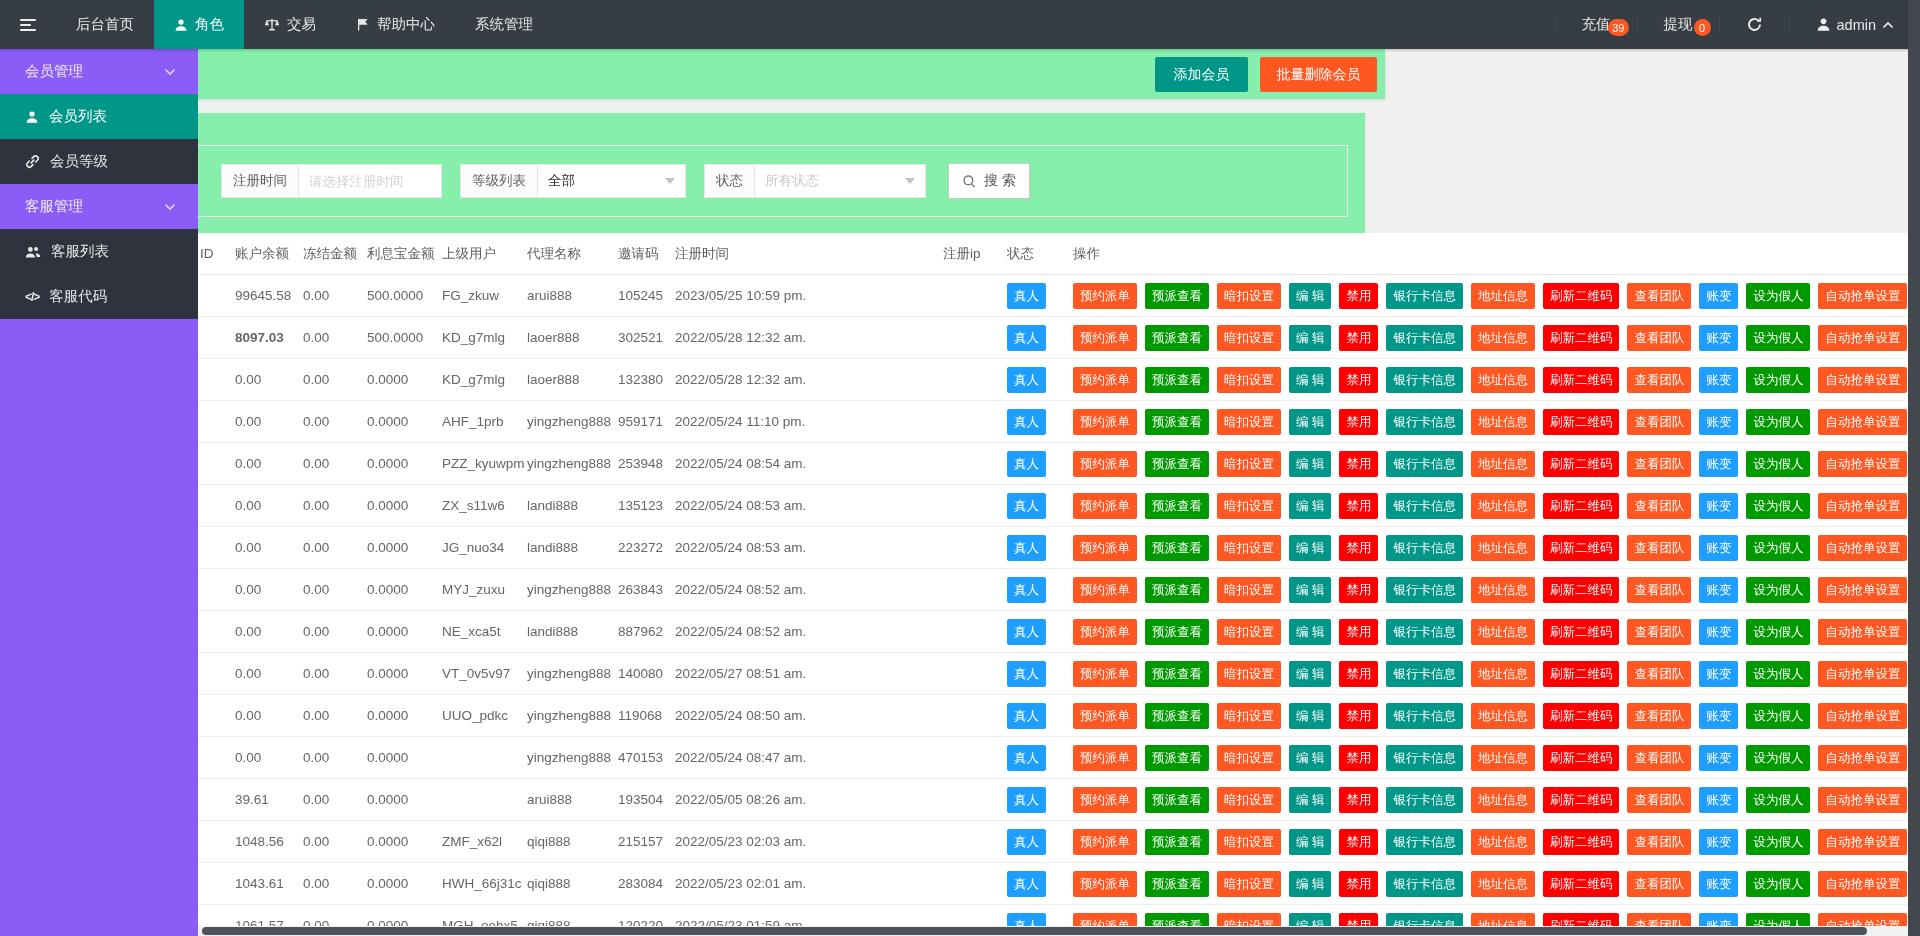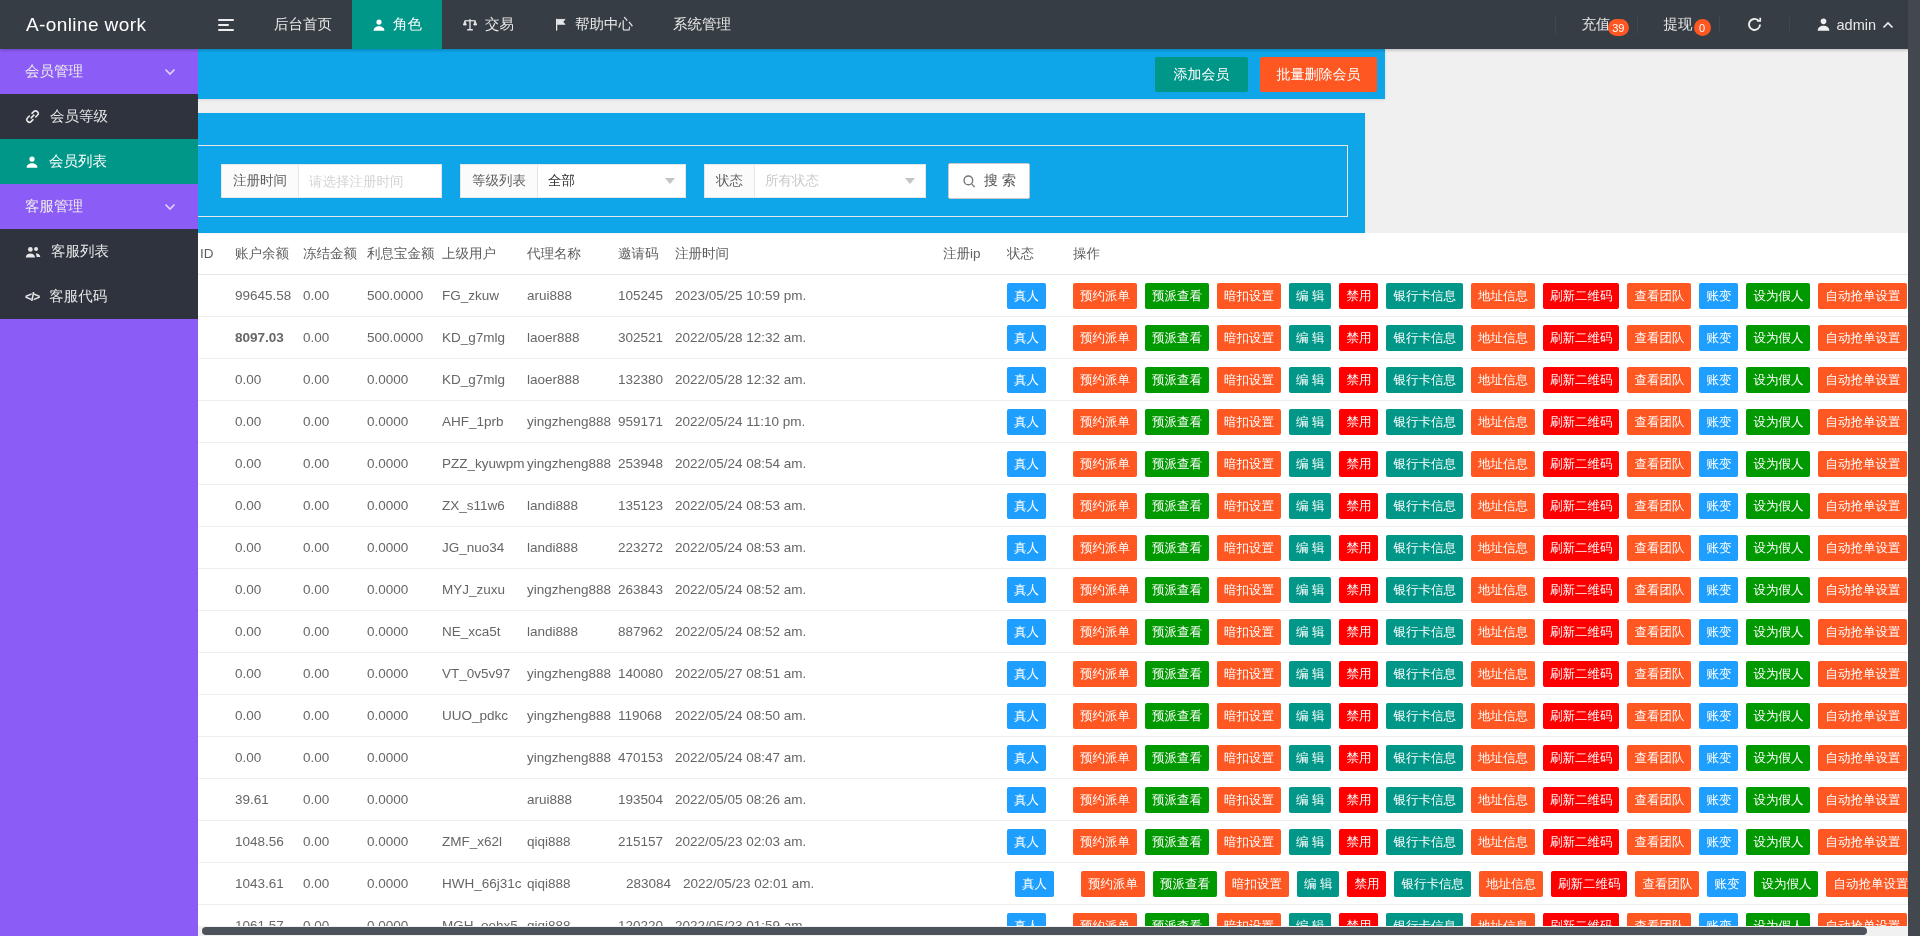--- a/index.html
+++ b/index.html
@@ -20,21 +20,21 @@
   .hamburger span{display:block;height:2px;background:#eee;margin:3px 0;border-radius:1px}
 
   
   .sidebar{position:absolute;top:49px;left:0;width:198px;height:887px;background:#8b5cf6;z-index:5}
   .side-group-title{height:45px;display:flex;align-items:center;justify-content:space-between;padding:0 22px 0 25px;color:#eee;font-size:14.5px;cursor:pointer}
   .side-item{height:45px;display:flex;align-items:center;gap:10px;padding-left:25px;color:#e8e8e8;font-size:14.5px;background:#2F333E;cursor:pointer}
   .side-item.active{background:#009688;color:#fff}
   .code-glyph{font-size:12px;font-weight:bold;letter-spacing:-1px}
 
   
-  .panel{position:absolute;background:#0ea5e9}
+  .panel{position:absolute;background:#86efac}
   .actions-bar{top:49px;left:0;width:1385px;height:50px;box-shadow:0 1px 3px rgba(0,0,0,.1);z-index:2}
   .btn{position:absolute;border:none;border-radius:2px;color:#fff;font-size:14px;cursor:pointer;font-family:inherit}
   .btn-add{left:1155px;top:8px;width:93px;height:35px;background:#009688}
   .btn-batch{left:1260px;top:8px;width:117px;height:35px;background:#ff5722}
 
   .filter-card{top:113px;left:0;width:1365px;height:120px;box-shadow:0 1px 3px rgba(0,0,0,.06);z-index:2}
   .filter-box{position:absolute;left:150px;top:32px;width:1198px;height:72px;border:1px solid #e8e8e8;display:flex;align-items:center;padding-left:70px;gap:18px}
   .fgroup{display:flex;height:34px;align-items:stretch}
   .flabel{display:flex;align-items:center;padding:0 11px;border:1px solid #e6e6e6;background:#fbfbfb;color:#5f5f5f;font-size:13.5px;white-space:nowrap}
   .finput{width:143px;border:1px solid #e6e6e6;border-left:none;padding:0 10px;font-size:13.5px;color:#666;outline:none;font-family:inherit;background:#fff}
@@ -67,21 +67,20 @@
   .hthumb{position:absolute;left:4px;top:1px;height:8px;width:1665px;background:#4d535a;border-radius:4px}
   .vscroll{position:absolute;top:0;right:0;width:12px;height:936px;background:#43474e;z-index:21}
 
   .icon{display:inline-flex;align-items:center;justify-content:center;line-height:0}
   .icon svg{display:block}
 </style>
 </head>
 <body>
 
 <header class="topbar">
-  <div class="logo">A-online work</div>
   <div class="nav-toggle">
     <span class="icon hamburger">
         <i style="display:block;width:16px">
           <span style="display:block;height:2px;background:#eee;margin:3px 0"></span>
           <span style="display:block;height:2px;background:#eee;margin:3px 0;width:11px"></span>
           <span style="display:block;height:2px;background:#eee;margin:3px 0"></span>
         </i>
       </span>
   </div>
   <nav class="nav" id="top-nav">
@@ -158,38 +157,38 @@
 
 <aside class="sidebar" id="sidebar">
     <div class="side-group-title">
       <span>会员管理</span>
       <span class="icon" style="color: rgba(255, 255, 255, 0.75);">
         <svg width="12" height="8" viewBox="0 0 12 8" fill="none" stroke="currentColor" stroke-width="1.6">
           <path d="M1.5 1.5 6 6 10.5 1.5"></path>
         </svg>
       </span>
     </div>
+    <div class="side-item active">
+      <span class="icon">
+        <svg width="14" height="14" viewBox="0 0 16 16" fill="currentColor">
+          <circle cx="8" cy="4.6" r="3"></circle>
+          <path d="M1.8 14.6c0-3.4 2.8-5.2 6.2-5.2s6.2 1.8 6.2 5.2z"></path>
+        </svg>
+      </span>
+      <span>会员列表</span>
+    </div>
     <div class="side-item">
       <span class="icon">
         <svg width="15" height="15" viewBox="0 0 16 16" fill="none" stroke="currentColor" stroke-width="1.7" stroke-linecap="round">
           <path d="M6.6 9.4 9.4 6.6"></path>
           <path d="M7.5 4.6 9.3 2.8a2.6 2.6 0 0 1 3.9 3.9 l-1.8 1.8"></path>
           <path d="M8.5 11.4 6.7 13.2a2.6 2.6 0 0 1-3.9-3.9 l1.8-1.8"></path>
         </svg>
       </span>
       <span>会员等级</span>
-    </div>
-    <div class="side-item active">
-      <span class="icon">
-        <svg width="14" height="14" viewBox="0 0 16 16" fill="currentColor">
-          <circle cx="8" cy="4.6" r="3"></circle>
-          <path d="M1.8 14.6c0-3.4 2.8-5.2 6.2-5.2s6.2 1.8 6.2 5.2z"></path>
-        </svg>
-      </span>
-      <span>会员列表</span>
     </div>
     <div class="side-group-title">
       <span>客服管理</span>
       <span class="icon" style="color: rgba(255, 255, 255, 0.75);">
         <svg width="12" height="8" viewBox="0 0 12 8" fill="none" stroke="currentColor" stroke-width="1.6">
           <path d="M1.5 1.5 6 6 10.5 1.5"></path>
         </svg>
       </span>
     </div>
     <div class="side-item">
@@ -627,21 +626,21 @@
           <button class="abtn bg-orange">自动抢单设置</button>
         </div>
       </div>
       <div class="t-row">
         <div class="cell c0" style="width: 235px;"></div>
         <div class="cell" style="width: 68px;">1043.61</div>
         <div class="cell" style="width: 64px;">0.00</div>
         <div class="cell" style="width: 75px;">0.0000</div>
         <div class="cell" style="width: 85px;">HWH_66j31c</div>
         <div class="cell" style="width: 91px;">qiqi888</div>
-        <div class="cell" style="width: 57px; margin-left: 8px;">283084</div>
+        <div class="cell" style="width: 57px;">283084</div>
         <div class="cell" style="width: 268px;">2022/05/23 02:01 am.</div>
         <div class="cell" style="width: 64px;"></div>
         <div class="cell" style="width: 66px;"><span class="sbadge bg-blue">真人</span></div>
         <div class="c-act">
           <button class="abtn bg-orange">预约派单</button>
           <button class="abtn bg-green">预派查看</button>
           <button class="abtn bg-orange">暗扣设置</button>
           <button class="abtn bg-teal">编 辑</button>
           <button class="abtn bg-red">禁用</button>
           <button class="abtn bg-teal">银行卡信息</button>

